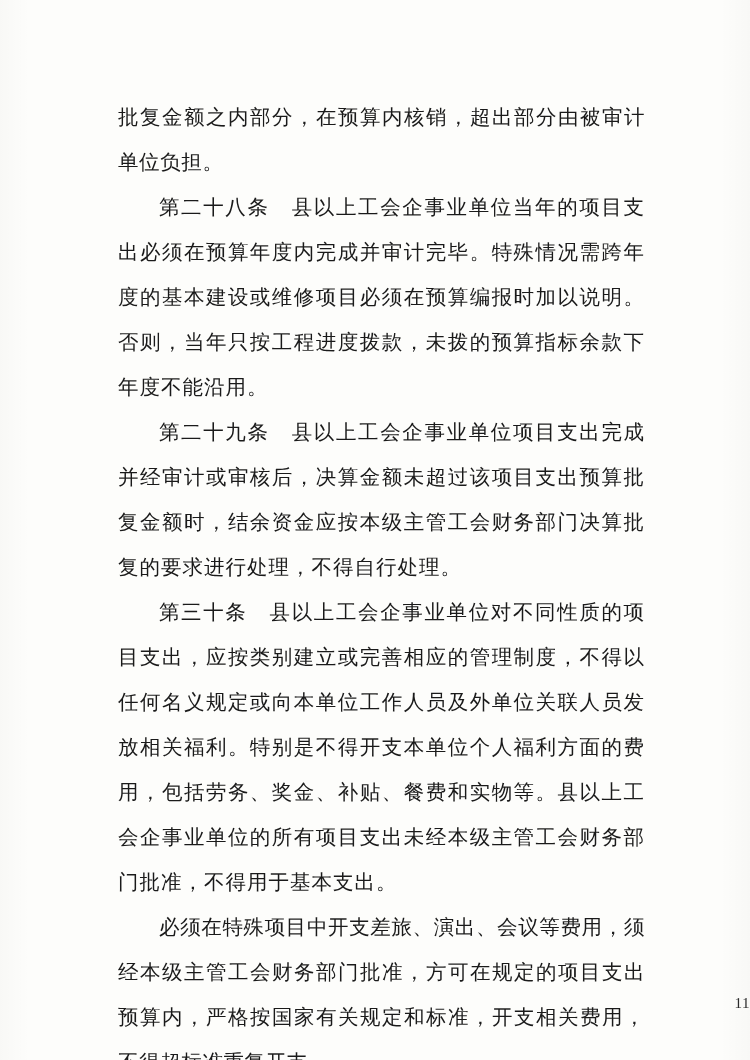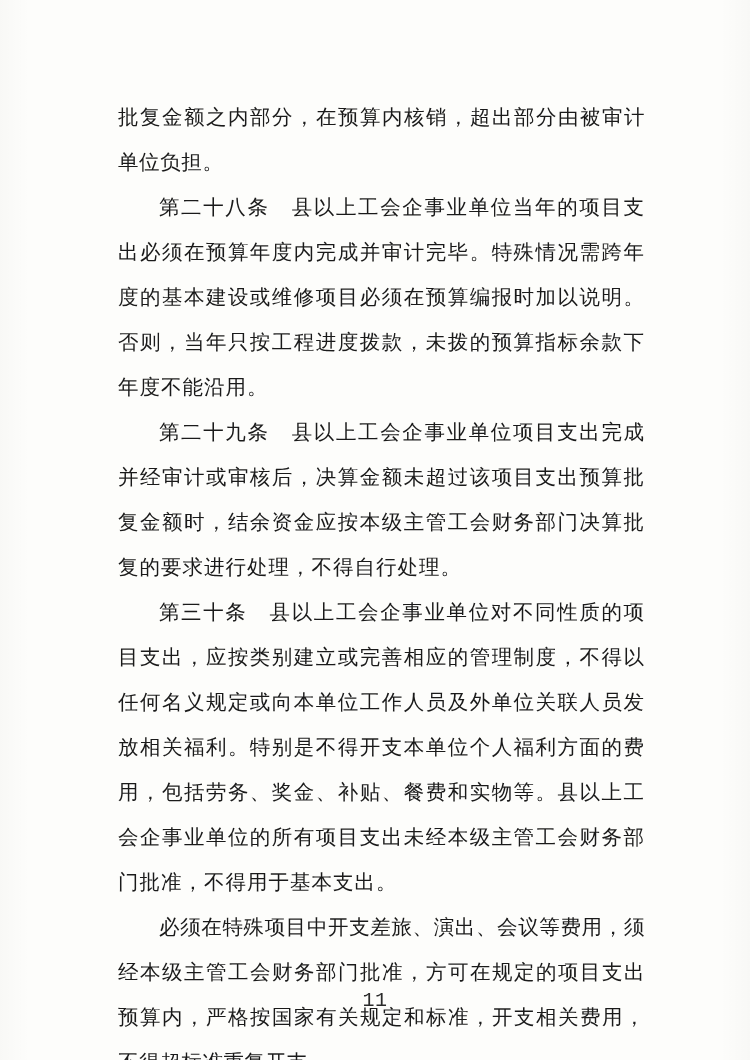--- a/index.html
+++ b/index.html
@@ -38,23 +38,23 @@
     text-indent: 41px;
   }
   .article-head {
     letter-spacing: 1px;
   }
   .page-number {
     position: absolute;
     left: 0;
     right: 0;
     bottom: 48px;
-    text-align: center;
-    font-size: 20px;
-    font-family: Liberation Mono, monospace;
+    text-align: right;
+    font-size: 15px;
+    font-family: Liberation Serif, serif;
     color: #2a2a2a;
     letter-spacing: 0.5px;
   }
   
   .page::before {
     content: "";
     position: absolute;
     inset: 0;
     pointer-events: none;
     background: linear-gradient(90deg, rgba(0,0,0,0.018) 0px, rgba(0,0,0,0) 30px),

